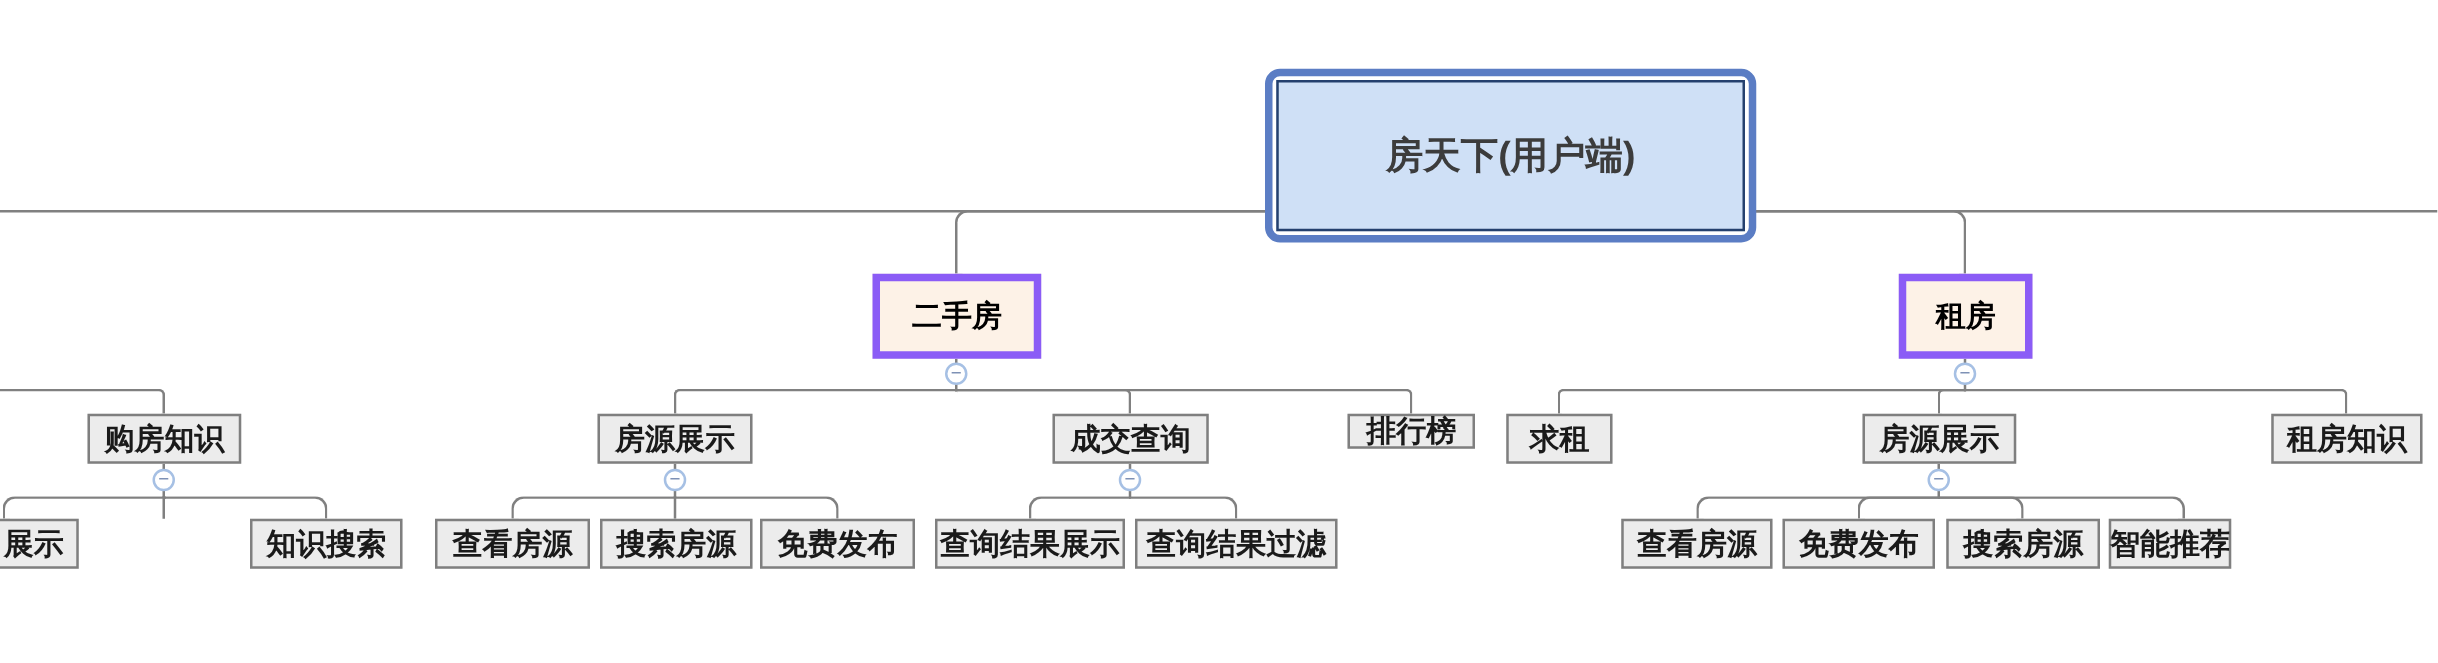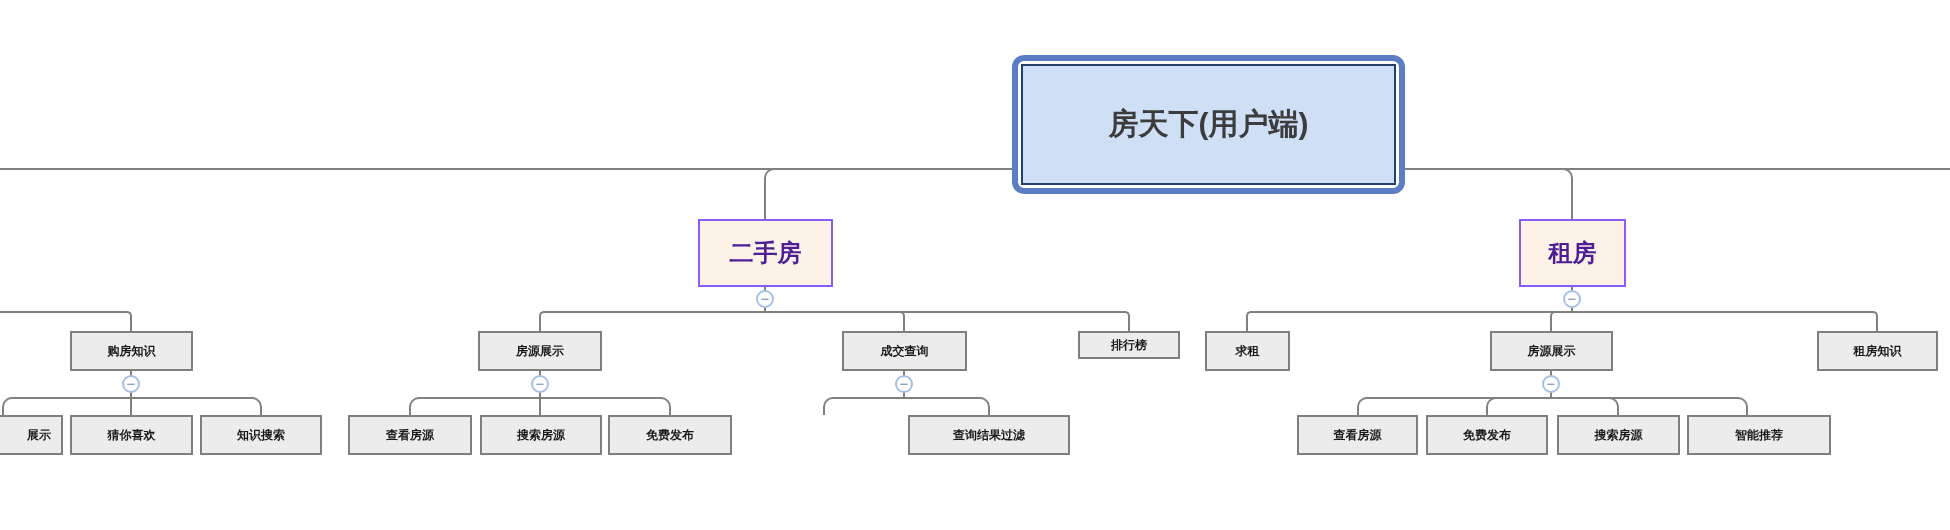--- a/index.html
+++ b/index.html
@@ -4,22 +4,22 @@
 <style>
   html,body { margin:0; padding:0; }
   body {
     width:1950px; height:530px; background:#ffffff; overflow:hidden;
     font-family:"Liberation Sans","DejaVu Sans",sans-serif;
   }
   .canvas { position:relative; width:1950px; height:530px; overflow:hidden; background:#ffffff; }
 
   
   .node { position:absolute; box-sizing:border-box; display:flex; align-items:center; justify-content:center; z-index:2; white-space:nowrap; }
-  .n2 { background:#fdf2e7; border:2px solid #8b5cf6; font-size:24px; font-weight:600; color:#4c1d95; }
-  .n3 { background:#ececec; border:2px solid #7f7f7f; font-size:12px; font-weight:600; color:#1a1a1a; }
+  .n2 { background:#fdf2e7; border:6px solid #8b5cf6; font-size:24px; font-weight:600; color:#000000; }
+  .n3 { background:#ececec; border:2px solid #7f7f7f; font-size:24px; font-weight:600; color:#1a1a1a; }
   .clip { justify-content:flex-end; padding-right:10px; }
 
   .root-outer { position:absolute; box-sizing:border-box; border:6px solid #5b7dc4; border-radius:12px; background:#ffffff; padding:3px; z-index:2; }
   .root-inner { box-sizing:border-box; width:100%; height:100%; border:2px solid #24406e; background:#cfe0f6;
                 display:flex; align-items:center; justify-content:center; font-size:30px; font-weight:bold; color:#3c3c3c; }
 
   
   .h  { position:absolute; background:#808080; height:2px; z-index:1; }
   .v  { position:absolute; background:#808080; width:2px; z-index:1; }
   .el { position:absolute; box-sizing:border-box; border-top:2px solid #808080; border-left:2px solid #808080; border-top-left-radius:10px; z-index:1; }
@@ -103,48 +103,48 @@
   <div class="node n3" style="left:1490px; top:331px; width:123px; height:40px;">
     <span>房源展示</span>
   </div>
   <div class="node n3" style="left:1817px; top:331px; width:121px; height:40px;">
     <span>租房知识</span>
   </div>
 
   <div class="node n3 clip" style="left:-58px; top:415px; width:121px; height:40px;">
     <span>展示</span>
   </div>
-  <div class="node n3" style="left:70px; top:415px; width:123px; height:40px;">
-    <span>猜你喜欢</span>
-  </div>
   <div class="node n3" style="left:200px; top:415px; width:122px; height:40px;">
     <span>知识搜索</span>
   </div>
   <div class="node n3" style="left:348px; top:415px; width:124px; height:40px;">
     <span>查看房源</span>
   </div>
   <div class="node n3" style="left:480px; top:415px; width:122px; height:40px;">
     <span>搜索房源</span>
   </div>
   <div class="node n3" style="left:608px; top:415px; width:124px; height:40px;">
     <span>免费发布</span>
+  </div>
+  <div class="node n3" style="left:748px; top:415px; width:152px; height:40px;">
+    <span>查询结果展示</span>
   </div>
   <div class="node n3" style="left:908px; top:415px; width:162px; height:40px;">
     <span>查询结果过滤</span>
   </div>
   <div class="node n3" style="left:1297px; top:415px; width:121px; height:40px;">
     <span>查看房源</span>
   </div>
   <div class="node n3" style="left:1426px; top:415px; width:122px; height:40px;">
     <span>免费发布</span>
   </div>
   <div class="node n3" style="left:1557px; top:415px; width:123px; height:40px;">
     <span>搜索房源</span>
   </div>
-  <div class="node n3" style="left:1687px; top:415px; width:144px; height:40px;">
+  <div class="node n3" style="left:1687px; top:415px; width:98px; height:40px;">
     <span>智能推荐</span>
   </div>
 
   <div class="minus" style="left:756px; top:290px;">−</div>
   <div class="minus" style="left:1563px; top:290px;">−</div>
   <div class="minus" style="left:122px; top:375px;">−</div>
   <div class="minus" style="left:531px; top:375px;">−</div>
   <div class="minus" style="left:895px; top:375px;">−</div>
   <div class="minus" style="left:1542px; top:375px;">−</div>
 

